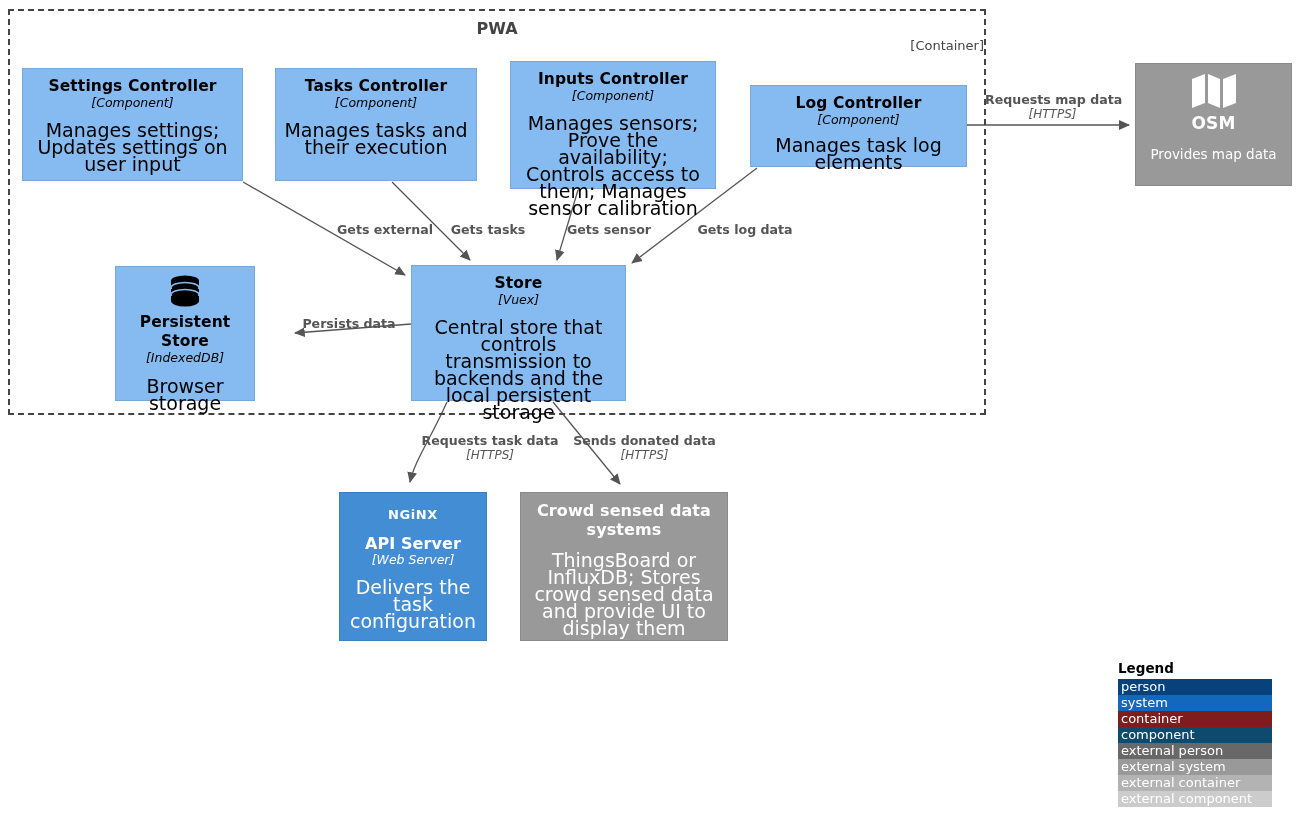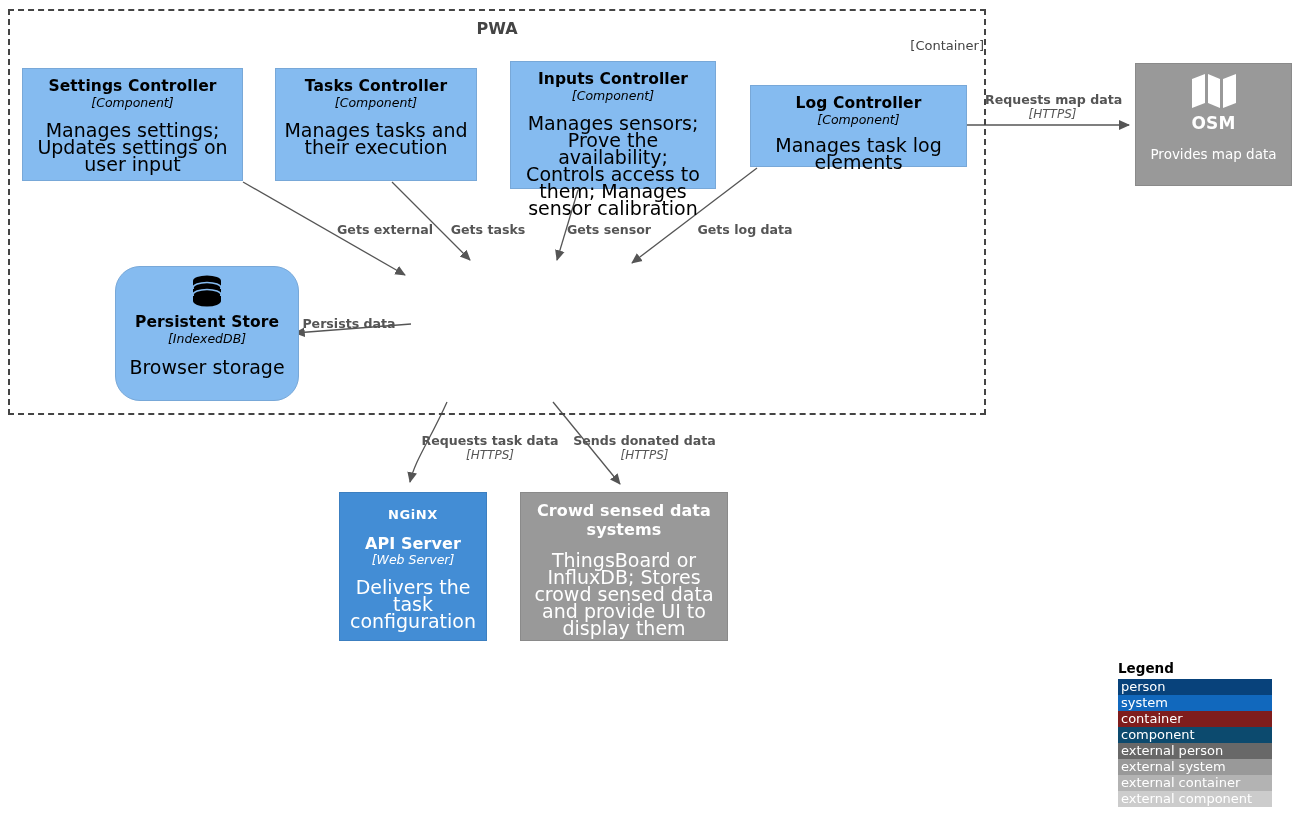--- a/index.html
+++ b/index.html
@@ -91,21 +91,21 @@
     margin-top: 12px;
   }
   .node .n-icon { margin-bottom: 2px; }
 
   
   #node-settings   { left: 22px;  top: 68px;  width: 221px; height: 113px; }
   #node-tasks      { left: 275px; top: 68px;  width: 202px; height: 113px; }
   #node-inputs     { left: 510px; top: 61px;  width: 206px; height: 128px; }
   #node-log        { left: 750px; top: 85px;  width: 217px; height: 82px;  justify-content: flex-start; }
   #node-osm        { left: 1135px;top: 63px;  width: 157px; height: 123px; }
-  #node-persistent { left: 115px; top: 266px; width: 184px; height: 135px; border-radius: 25px; }
+  #node-persistent { left: 115px; top: 266px; width: 140px; height: 135px; }
   #node-store      { left: 411px; top: 265px; width: 215px; height: 136px; }
   #node-api        { left: 339px; top: 492px; width: 148px; height: 149px; }
   #node-crowd      { left: 520px; top: 492px; width: 208px; height: 149px; }
 
   #node-log .n-desc { margin-top: 10px; }
   #node-osm .n-title { font-size: 17px; margin-top: 2px; }
   #node-osm .n-desc { margin-top: 13px; font-size: 13.5px; }
   #node-persistent .n-title { margin-top: 4px; }
   #node-persistent .n-desc { margin-top: 13px; }
   #node-api .n-title { margin-top: 10px; font-size: 16px; }
@@ -251,20 +251,25 @@
         <ellipse cx="18" cy="20" rx="14" ry="5.5" fill="#000000" stroke="#85BBF0" stroke-width="1.6"></ellipse>
         <rect x="4" y="21" width="28" height="5" fill="#000000"></rect>
         <ellipse cx="18" cy="26" rx="14" ry="5.5" fill="#000000"></ellipse>
       </svg>
     </div>
     <div class="n-title">Persistent Store</div>
     <div class="n-tech">[IndexedDB]</div>
     <div class="n-desc">Browser storage</div>
   </div>
 
+  <div class="node component" id="node-store">
+    <div class="n-title">Store</div>
+    <div class="n-tech">[Vuex]</div>
+    <div class="n-desc">Central store that controls transmission to backends and the local persistent storage</div>
+  </div>
 
   <div class="node container" id="node-api">
     <div class="nginx-wordmark">NGiNX</div>
     <div class="n-title">API Server</div>
     <div class="n-tech">[Web Server]</div>
     <div class="n-desc">Delivers the task configuration</div>
   </div>
 
   <div class="node extsystem" id="node-crowd">
     <div class="n-title">Crowd sensed data systems</div>

